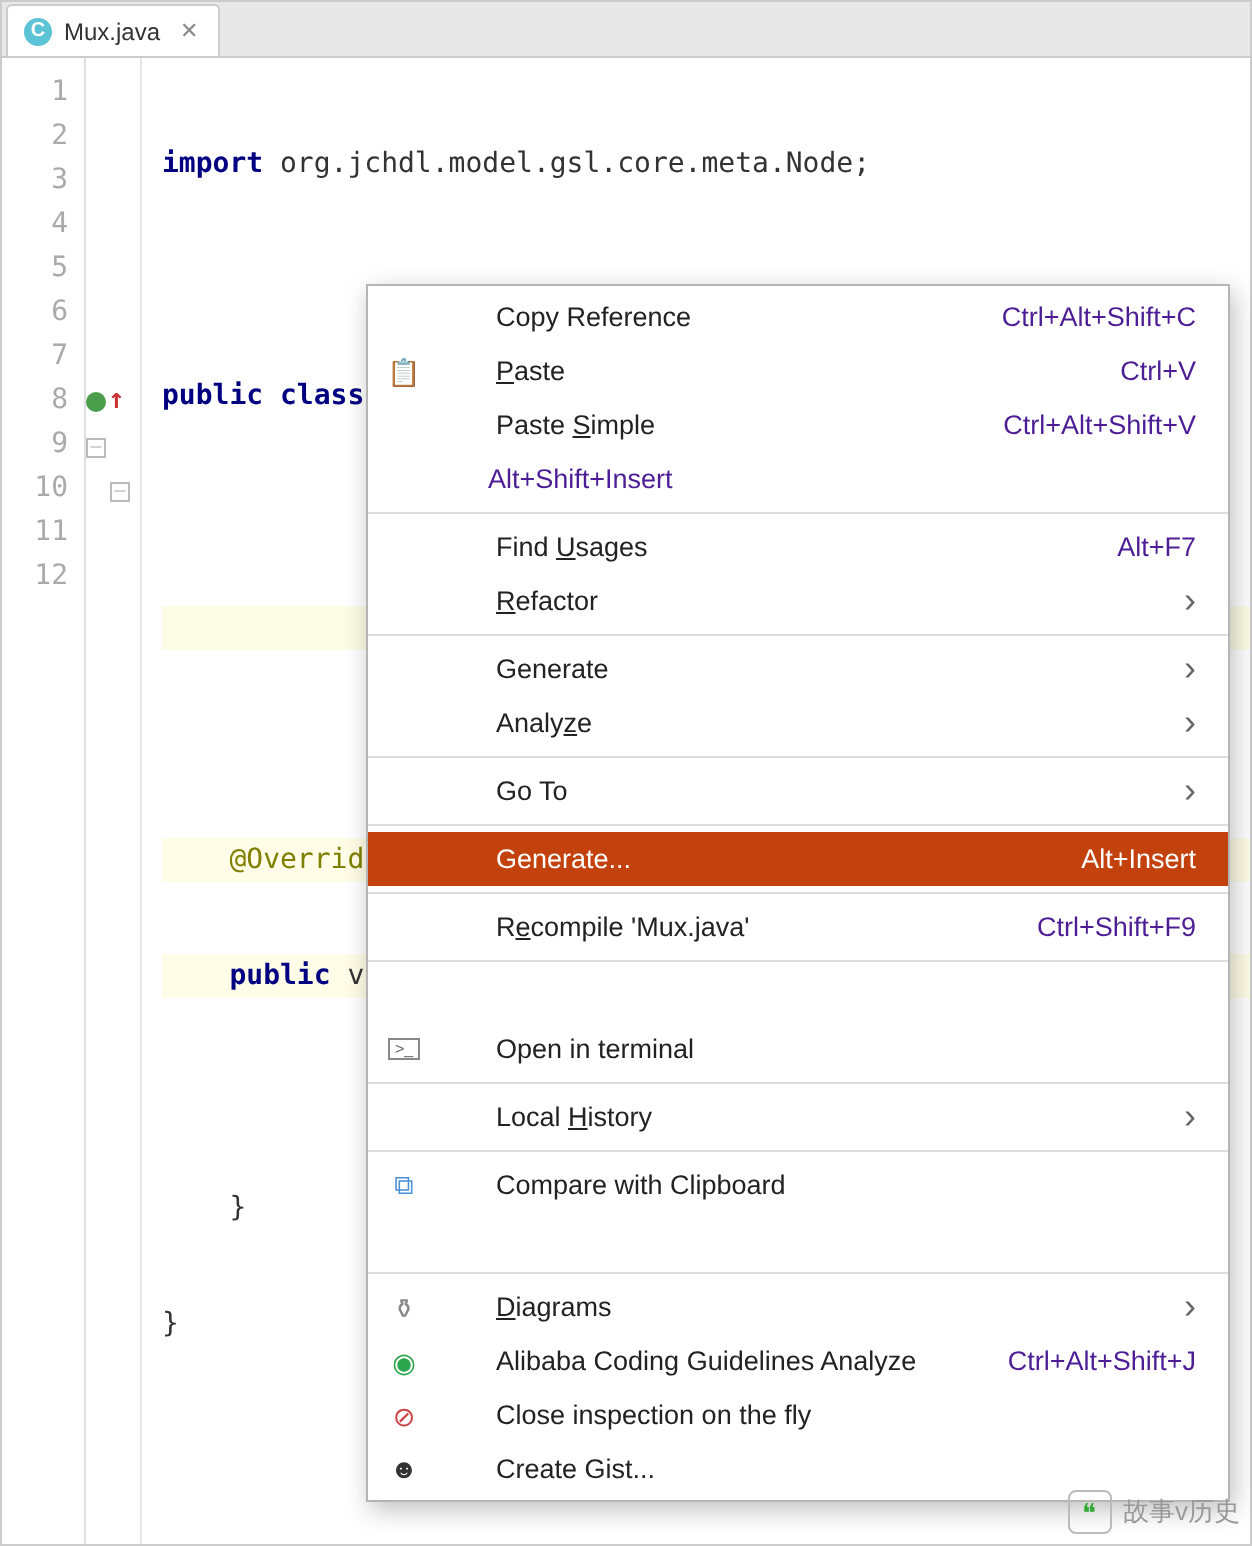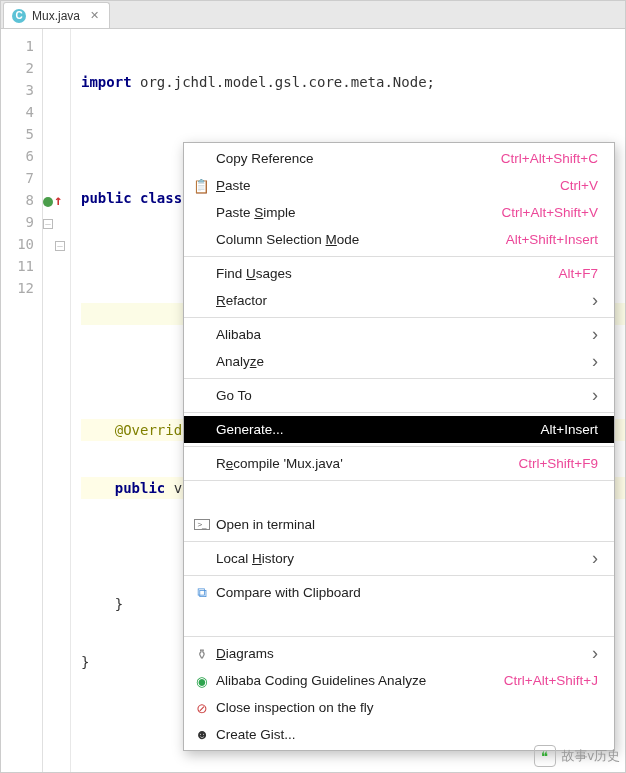--- a/index.html
+++ b/index.html
@@ -105,30 +105,31 @@
     box-shadow: 2px 4px 12px rgba(0,0,0,0.25);
     font-size: 13.5px;
     color: #222;
     padding: 2px 0;
   }
   .menu-item {
     display: flex;
     align-items: center;
     height: 27px;
     padding: 0 16px 0 8px;
+    gap: 32px;
   }
   .menu-item .mi-icon {
     width: 20px; height: 16px;
     display:flex;align-items:center;justify-content:center;
     color:#666;flex-shrink:0;
   }
   .menu-item .mi-label { flex: 1; padding-left: 4px; }
-  .menu-item .mi-shortcut { color: #ec4899; }
+  .menu-item .mi-shortcut { color: #4c1d95; }
   .menu-item.selected {
-    background: #000000;
+    background: #c2410c;
     color: #fff;
   }
   .menu-item.selected .mi-shortcut { color: #fff; }
   .menu-item .chev { color:#666; }
   .menu-sep { height: 1px; background: #ddd; margin: 3px 0; }
   .underline { text-decoration: underline; }
   
   .watermark {
     position: absolute;
     right: 6px;
@@ -202,38 +203,37 @@
       <span class="mi-label"><span class="underline">P</span>aste</span>
       <span class="mi-shortcut">Ctrl+V</span>
     </div>
     <div class="menu-item">
       <span class="mi-icon"></span>
       <span class="mi-label">Paste <span class="underline">S</span>imple</span>
       <span class="mi-shortcut">Ctrl+Alt+Shift+V</span>
     </div>
     <div class="menu-item">
       <span class="mi-icon"></span>
-      <span class="mi-label">Column Selection <span class="underline">M</span>ode</span>
       <span class="mi-shortcut">Alt+Shift+Insert</span>
     </div>
     <div class="menu-sep"></div>
     <div class="menu-item">
       <span class="mi-icon"></span>
       <span class="mi-label">Find <span class="underline">U</span>sages</span>
       <span class="mi-shortcut">Alt+F7</span>
     </div>
     <div class="menu-item">
       <span class="mi-icon"></span>
       <span class="mi-label"><span class="underline">R</span>efactor</span>
       <span class="chev" style="font-size: 18px; margin-left: 8px;">›</span>
     </div>
     <div class="menu-sep"></div>
     <div class="menu-item">
       <span class="mi-icon"></span>
-      <span class="mi-label">Alibaba</span>
+      <span class="mi-label">Generate</span>
       <span class="chev" style="font-size: 18px; margin-left: 8px;">›</span>
     </div>
     <div class="menu-item">
       <span class="mi-icon"></span>
       <span class="mi-label">Analy<span class="underline">z</span>e</span>
       <span class="chev" style="font-size: 18px; margin-left: 8px;">›</span>
     </div>
     <div class="menu-sep"></div>
     <div class="menu-item">
       <span class="mi-icon"></span>

